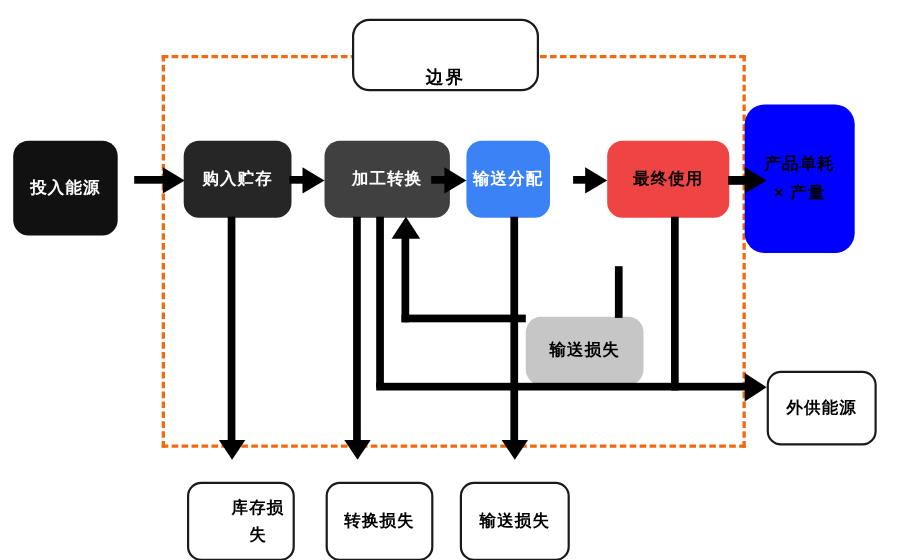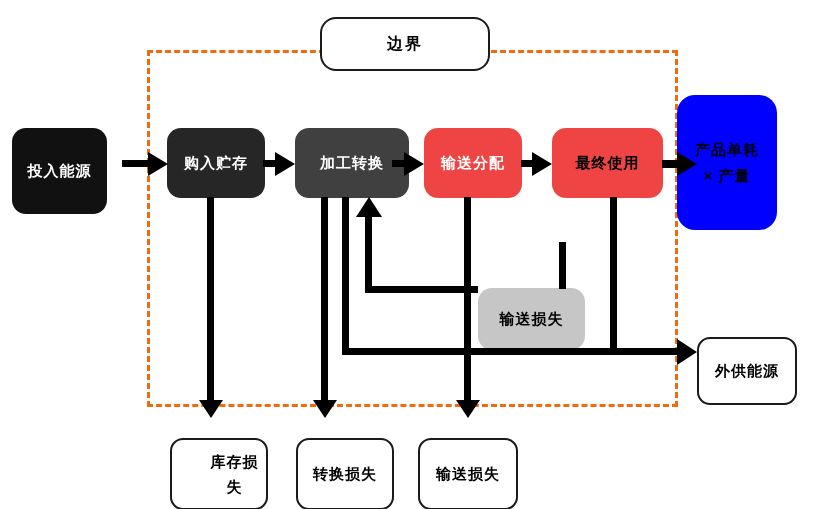--- a/index.html
+++ b/index.html
@@ -20,23 +20,23 @@
     position:absolute;left:147px;top:50px;width:531px;height:357px;
     box-sizing:border-box;border:3px dashed #f2690e;z-index:1;
   }
   .shaft-h{position:absolute;height:7px;background:#000;z-index:3;}
   .shaft-v{position:absolute;width:7px;background:#000;z-index:3;}
   .head{position:absolute;width:0;height:0;z-index:3;}
   .head-right{border-top:12px solid transparent;border-bottom:12px solid transparent;border-left:20px solid #000;}
   .head-down{border-left:12px solid transparent;border-right:12px solid transparent;border-top:18px solid #000;}
   .head-up{border-left:13px solid transparent;border-right:13px solid transparent;border-bottom:20px solid #000;}
   .boundary-label{
-    position:absolute;left:320px;top:17px;width:170px;height:54px;
+    position:absolute;left:320px;top:17px;width:170px;height:66px;
     background:#fff;border:2px solid #1a1a1a;border-radius:16px;
-    display:flex;align-items:center;justify-content:center;
+    display:flex;align-items:flex-end;justify-content:center;
     font-weight:bold;font-size:16px;letter-spacing:2px;z-index:4;box-sizing:border-box;
   }
   .product-box{border-radius:18px;flex-direction:column;z-index:2;}
 </style>
 </head>
 <body>
 
 <div id="canvas">
 
   <div class="boundary-rect"></div>
@@ -50,21 +50,21 @@
   </div>
 
   <div class="node rounded light-text" style="left: 167px; top: 128px; width: 98px; height: 70px; background-color: rgb(38, 38, 38);">
     <span>购入贮存</span>
   </div>
 
   <div class="node rounded light-text" style="left: 295px; top: 128px; width: 114px; height: 70px; background-color: rgb(64, 64, 64);">
     <span>加工转换</span>
   </div>
 
-  <div class="node rounded light-text" style="left: 424px; top: 128px; width: 98px; height: 70px; background-color: #ef4444;">
+  <div class="node rounded light-text" style="left: 424px; top: 128px; width: 76px; height: 70px; background-color: #3b82f6;">
     <span>输送分配</span>
   </div>
 
   <div class="node rounded dark-text" style="left: 552px; top: 128px; width: 111px; height: 70px; background-color: #ef4444;">
     <span>最终使用</span>
   </div>
 
   <div class="node product-box dark-text" style="left: 677px; top: 95px; width: 100px; height: 135px; background-color: rgb(0, 0, 254);">
     <span>产品单耗</span>
     <span>× 产量</span>

